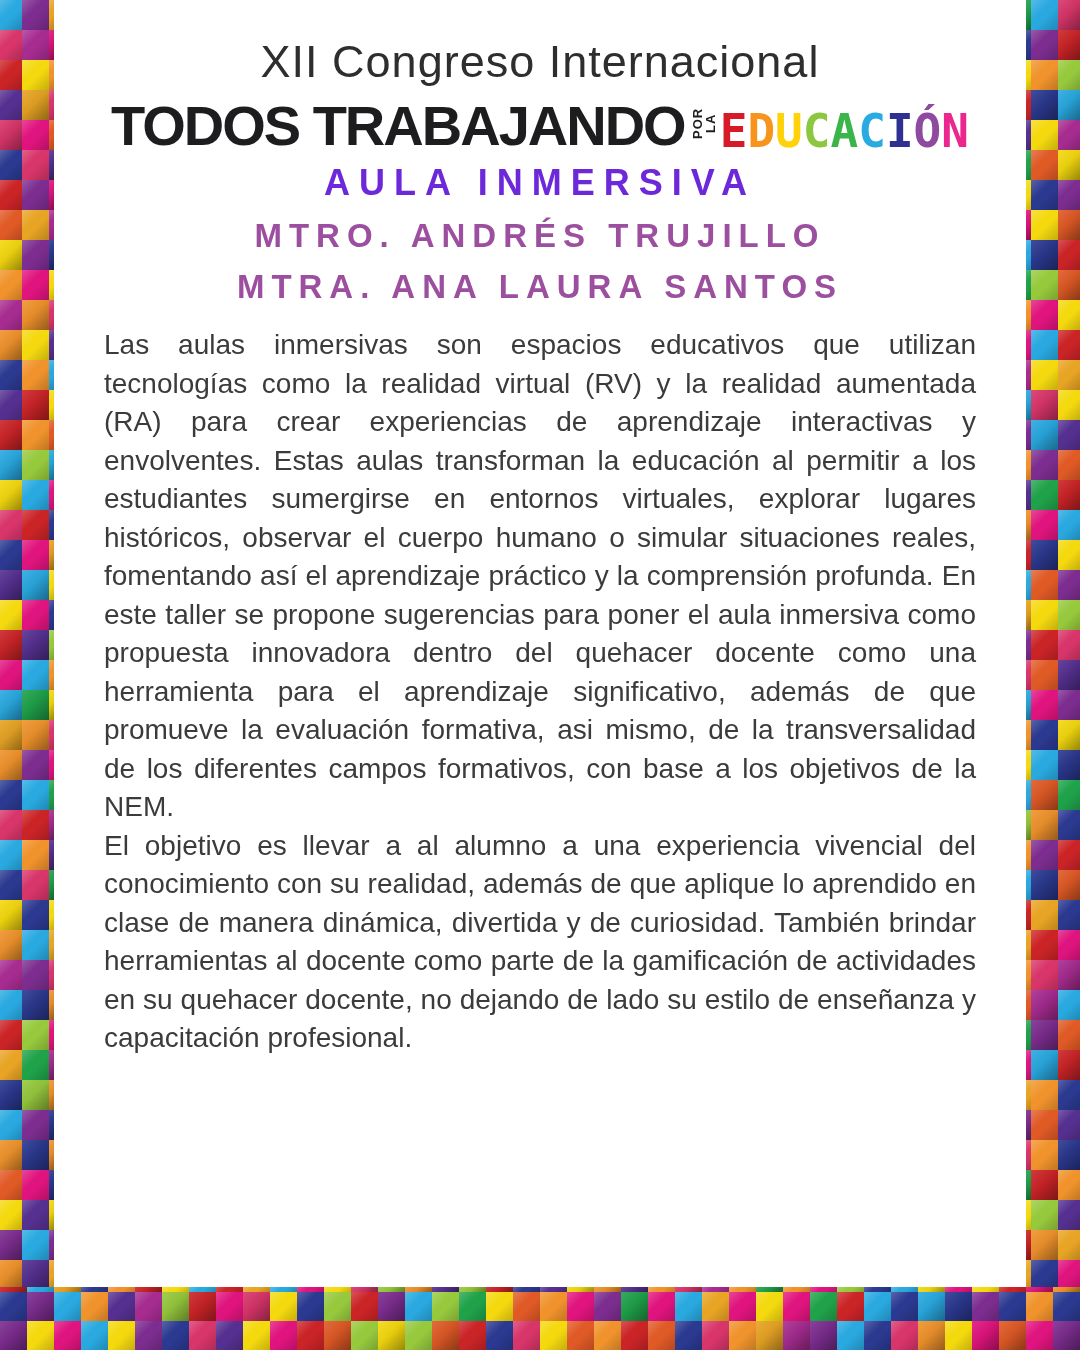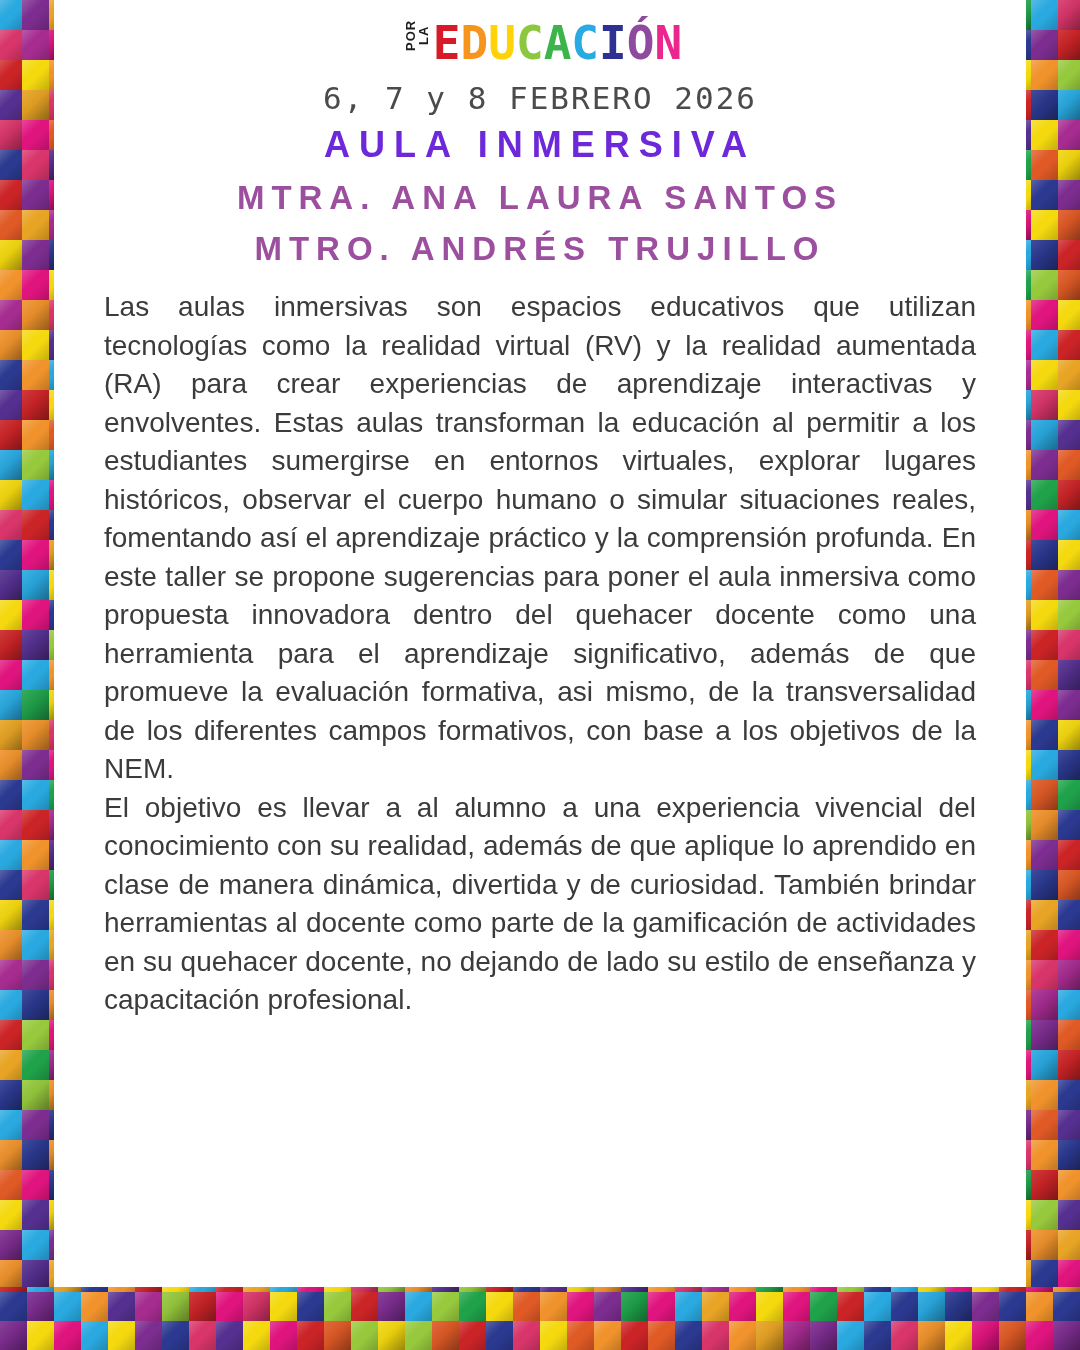--- a/index.html
+++ b/index.html
@@ -432,32 +432,33 @@
     <div class="cell sh" style="background-color: rgb(240, 147, 44);"></div>
     <div class="cell" style="background-color: rgb(244, 217, 15);"></div>
     <div class="cell sh" style="background-color: rgb(224, 20, 126);"></div>
     <div class="cell sh" style="background-color: rgb(224, 90, 38);"></div>
     <div class="cell" style="background-color: rgb(224, 20, 126);"></div>
     <div class="cell sh" style="background-color: rgb(124, 45, 143);"></div>
   </div>
 
 <div class="content">
 
+  <div class="congress-line">XII Congreso Internacional</div>
 
   <div class="logo-row">
+    <span class="todos">TODOS TRABAJANDO</span>
     <span class="porla">POR LA</span>
     <span class="educacion" id="educacion"><span style="color: rgb(215, 26, 40);">E</span><span style="color: rgb(247, 148, 29);">D</span><span style="color: rgb(255, 210, 10);">U</span><span style="color: rgb(141, 198, 63);">C</span><span style="color: rgb(59, 181, 74);">A</span><span style="color: rgb(41, 171, 226);">C</span><span style="color: rgb(46, 49, 146);">I</span><span style="color: rgb(142, 74, 158);">Ó</span><span style="color: rgb(236, 38, 143);">N</span></span>
   </div>
 
-  <div class="date-line">6, 7 y 8 FEBRERO 2026</div>
 
   <div class="aula">AULA INMERSIVA</div>
 
+  <div class="speaker">MTRO. ANDRÉS TRUJILLO</div>
   <div class="speaker">MTRA. ANA LAURA SANTOS</div>
-  <div class="speaker">MTRO. ANDRÉS TRUJILLO</div>
 
   <div class="body-text">
     <p>Las aulas inmersivas son espacios educativos que utilizan tecnologías como la realidad virtual (RV) y la realidad aumentada (RA) para crear experiencias de aprendizaje interactivas y envolventes. Estas aulas transforman la educación al permitir a los estudiantes sumergirse en entornos virtuales, explorar lugares históricos, observar el cuerpo humano o simular situaciones reales, fomentando así el aprendizaje práctico y la comprensión profunda. En este taller se propone sugerencias para poner el aula inmersiva como propuesta innovadora dentro del quehacer docente como una herramienta para el aprendizaje significativo, además de que promueve la evaluación formativa, asi mismo, de la transversalidad de los diferentes campos formativos, con base a los objetivos de la NEM.</p>
     <p>El objetivo es llevar a al alumno a una experiencia vivencial del conocimiento con su realidad, además de que aplique lo aprendido en clase de manera dinámica, divertida y de curiosidad. También brindar herramientas al docente como parte de la gamificación de actividades en su quehacer docente, no dejando de lado su estilo de enseñanza y capacitación profesional.</p>
   </div>
 
 
 </div>
 
 </body></html>

